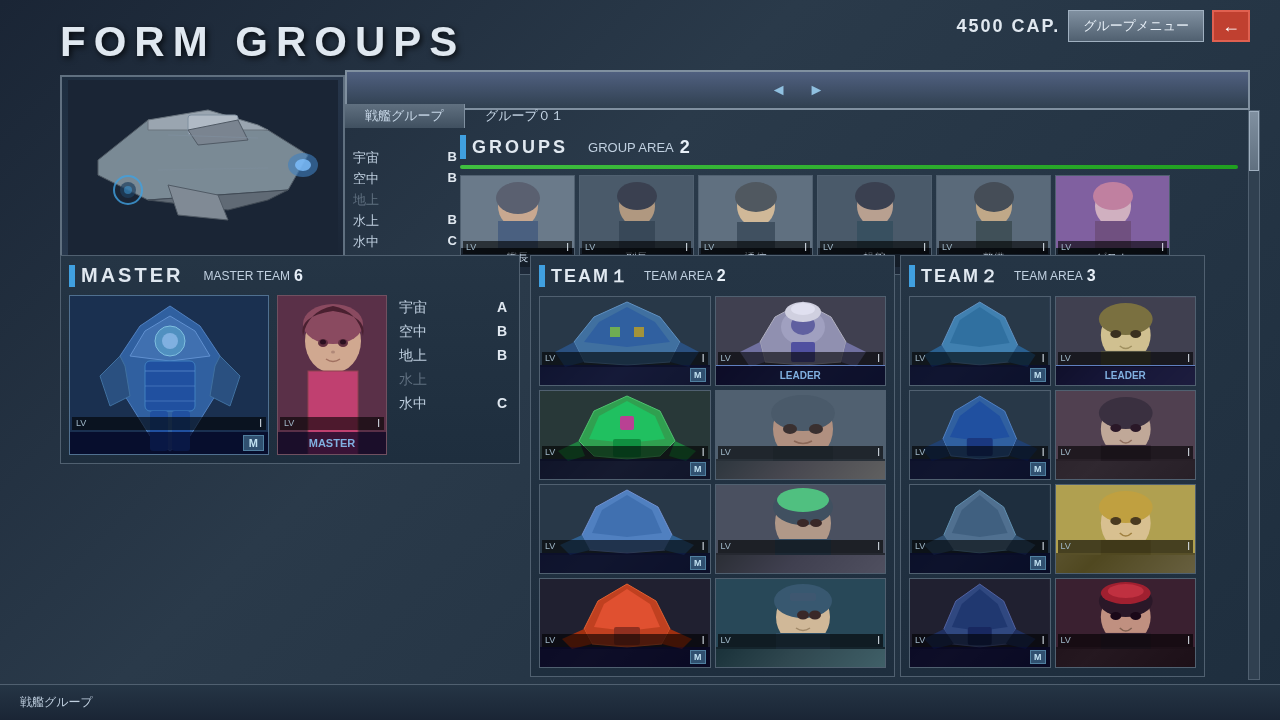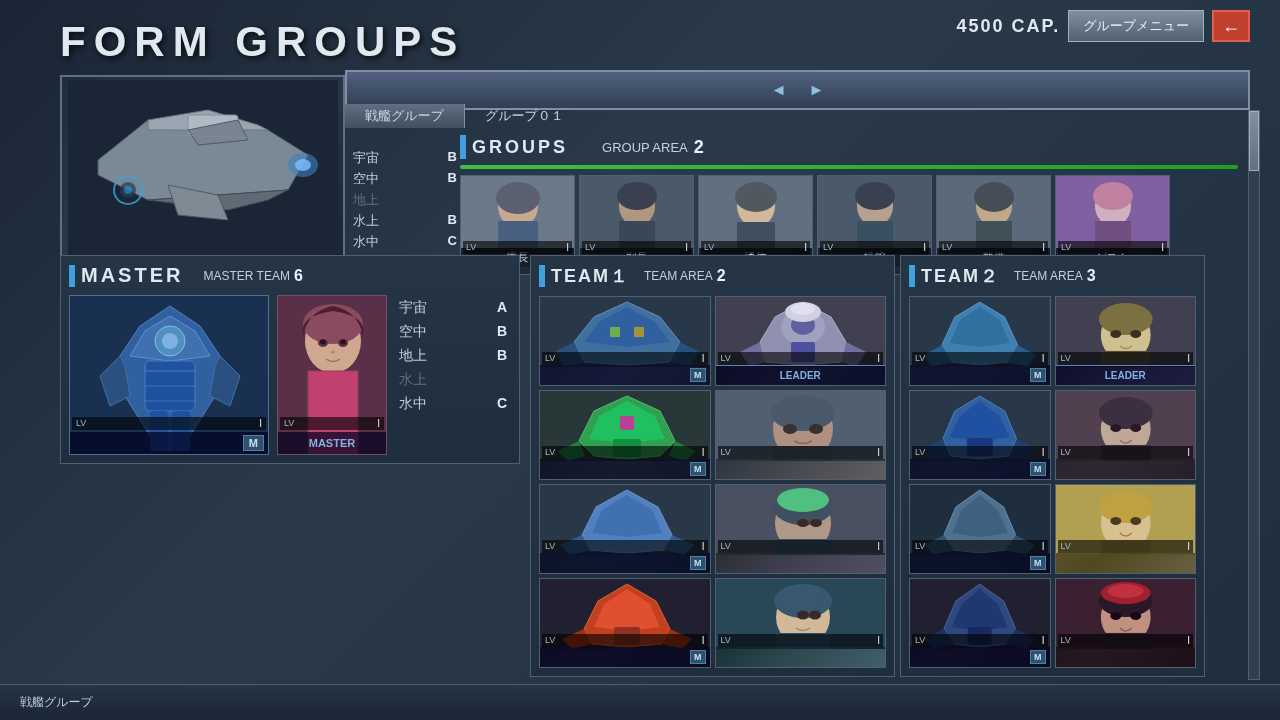--- a/index.html
+++ b/index.html
@@ -195,21 +195,21 @@
     .section-title {
       font-size: 18px;
       font-weight: bold;
       color: #e0e8f0;
       letter-spacing: 3px;
     }
 
     .section-area-label {
       color: #c0d0e0;
       font-size: 13px;
-      margin-left: 34px;
+      margin-left: 20px;
     }
 
     .section-area-num {
       color: #e8f0f8;
       font-size: 18px;
       font-weight: bold;
       margin-left: 6px;
     }
 
     .green-bar {

